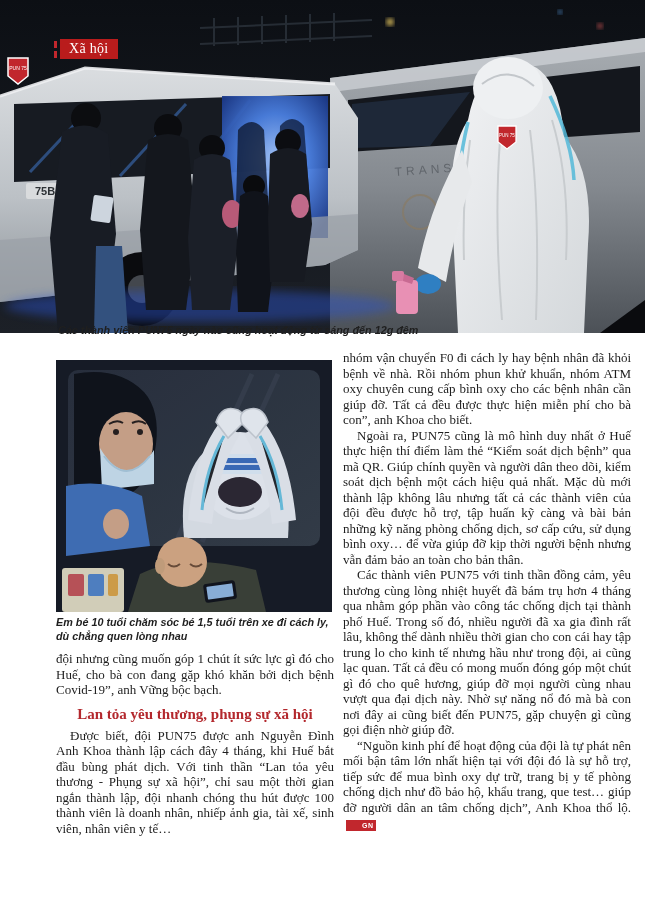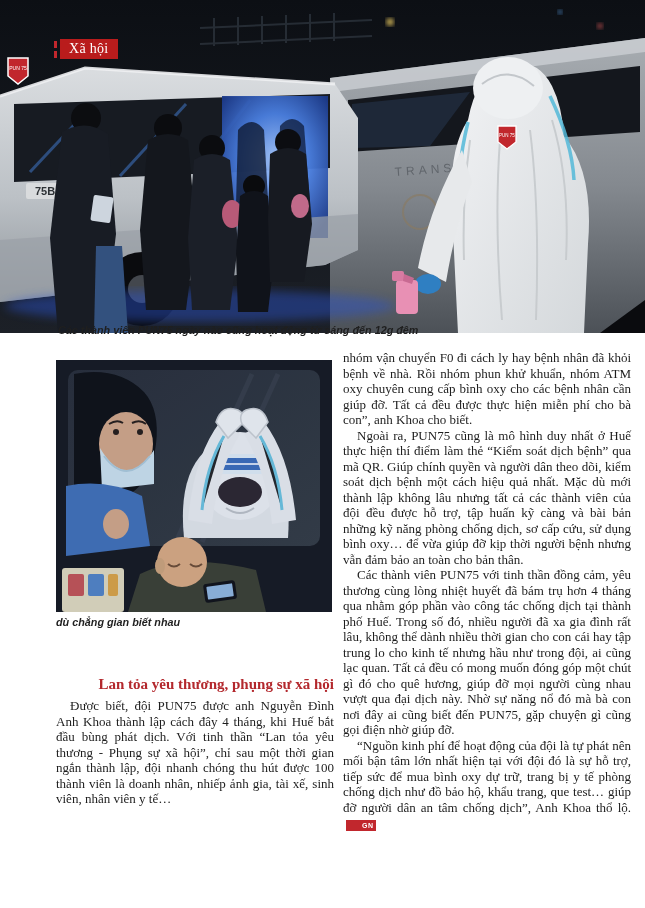--- a/index.html
+++ b/index.html
@@ -29,21 +29,21 @@
   .photo-secondary{position:absolute;left:56px;top:360px;width:276px;height:252px;}
   .photo-secondary svg{display:block;width:100%;height:100%;}
   
   .col{position:absolute;font-size:13px;line-height:15.5px;color:#1d1d1d;text-align:justify;}
   .col p{margin:0;}
   .col p.indent{text-indent:14px;}
   .col-left{left:56px;top:651px;width:278px;}
   .col-right{left:343px;top:350px;width:288px;}
   .subheading{
     color:#b3282d;font-weight:bold;font-size:15px;line-height:18px;
-    margin:24px 0 5px 0;text-align:right;font-family:"Liberation Serif",serif;
+    margin:7px 0 5px 0;text-align:center;font-family:"Liberation Serif",serif;
   }
   .end-mark{
     display:inline-block;vertical-align:-1px;margin-left:3px;
     background:#c1272d;color:#fff;font-family:"Liberation Sans",sans-serif;
     font-size:7px;font-weight:bold;line-height:11px;height:11px;padding:0 2px;
     letter-spacing:.5px;
   }
 </style>
 </head>
 <body>
@@ -270,24 +270,26 @@
         <rect x="6" y="208" width="62" height="44" rx="3" fill="#ddd6b8"></rect>
         <rect x="12" y="214" width="16" height="22" rx="2" fill="#c05050"></rect>
         <rect x="32" y="214" width="16" height="22" rx="2" fill="#5080c0"></rect>
         <rect x="52" y="214" width="10" height="22" rx="2" fill="#d8a040"></rect>
       </g>
       <rect width="276" height="252" fill="#3a6ab5" opacity="0.07"></rect>
     </svg>
   </div>
 
   <div class="caption caption-secondary">
-    <div>dù chẳng gian biết nhau</div>
+    <div>Em bé 10 tuổi chăm sóc bé 1,5 tuổi trên xe đi cách ly,</div>
+    <div>dù chẳng quen lòng nhau</div>
   </div>
 
   <div class="col col-left">
+    <p>đội nhưng cũng muốn góp 1 chút ít sức lực gì đó cho Huế, cho bà con đang gặp khó khăn bởi dịch bệnh Covid-19”, anh Vững bộc bạch.</p>
     <h3 class="subheading">Lan tỏa yêu thương, phụng sự xã hội</h3>
     <p class="indent">Được biết, đội PUN75 được anh Nguyễn Đình Anh Khoa thành lập cách đây 4 tháng, khi Huế bắt đầu bùng phát dịch. Với tinh thần “Lan tỏa yêu thương - Phụng sự xã hội”, chỉ sau một thời gian ngắn thành lập, đội nhanh chóng thu hút được 100 thành viên là doanh nhân, nhiếp ảnh gia, tài xế, sinh viên, nhân viên y tế…</p>
   </div>
 
   <div class="col col-right">
     <p>nhóm vận chuyển F0 đi cách ly hay bệnh nhân đã khỏi bệnh về nhà. Rồi nhóm phun khử khuẩn, nhóm ATM oxy chuyên cung cấp bình oxy cho các bệnh nhân cần giúp đỡ. Tất cả đều được thực hiện miễn phí cho bà con”, anh Khoa cho biết.</p>
     <p class="indent">Ngoài ra, PUN75 cũng là mô hình duy nhất ở Huế thực hiện thí điểm làm thẻ “Kiểm soát dịch bệnh” qua mã QR. Giúp chính quyền và người dân theo dõi, kiểm soát dịch bệnh một cách hiệu quả nhất. Mặc dù mới thành lập không lâu nhưng tất cả các thành viên của đội đều được hỗ trợ, tập huấn kỹ càng và bài bản những kỹ năng phòng chống dịch, sơ cấp cứu, sử dụng bình oxy… để vừa giúp đỡ kịp thời người bệnh nhưng vẫn đảm bảo an toàn cho bản thân.</p>
     <p class="indent">Các thành viên PUN75 với tinh thần đồng cảm, yêu thương cùng lòng nhiệt huyết đã bám trụ hơn 4 tháng qua nhằm góp phần vào công tác chống dịch tại thành phố Huế. Trong số đó, nhiều người đã xa gia đình rất lâu, không thể dành nhiều thời gian cho con cái hay tập trung lo cho kinh tế nhưng hầu như trong đội, ai cũng lạc quan. Tất cả đều có mong muốn đóng góp một chút gì đó cho quê hương, giúp đỡ mọi người cùng nhau vượt qua đại dịch này. Nhờ sự năng nổ đó mà bà con nơi đây ai cũng biết đến PUN75, gặp chuyện gì cũng gọi điện nhờ giúp đỡ.</p>
     <p class="indent"><span>“Nguồn kinh phí để hoạt động của đội là tự phát nên mối bận tâm lớn nhất hiện tại với đội đó là sự hỗ trợ, tiếp sức để mua bình oxy dự trữ, trang bị y tế phòng chống dịch như đồ bảo hộ, khẩu trang, que test… giúp đỡ người dân an tâm chống dịch”, Anh Khoa thổ lộ.</span><span class="end-mark">GN</span></p>
   </div>

